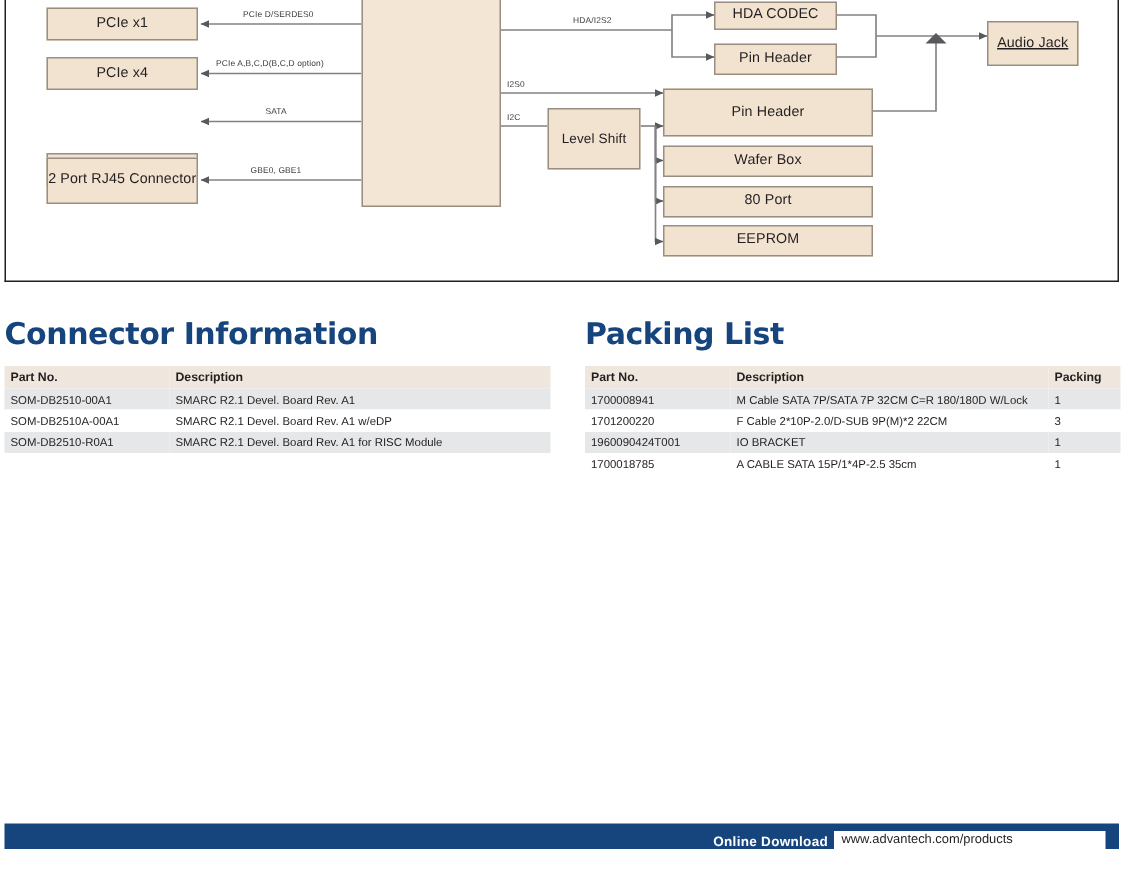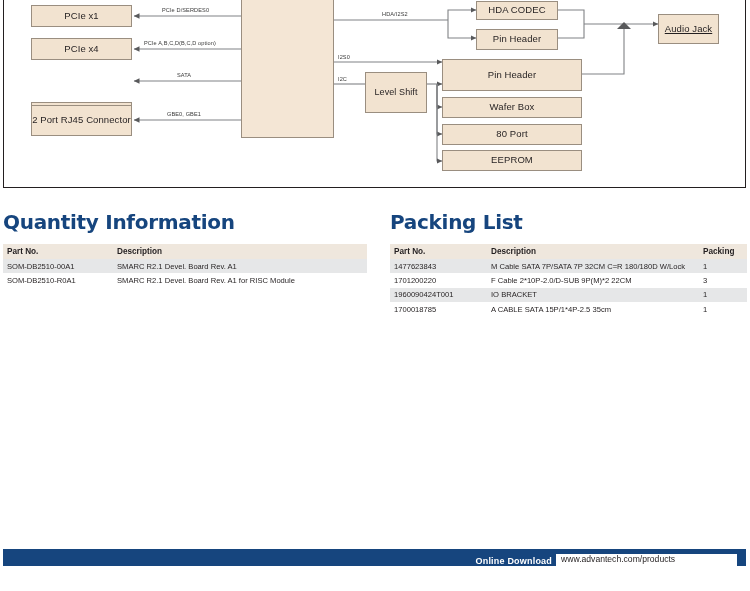--- a/index.html
+++ b/index.html
@@ -184,37 +184,41 @@
   <div class="blk" style="left:472px; top:1px; width:82px; height:19px;">HDA CODEC</div>
   <div class="blk" style="left:472px; top:29px; width:82px; height:21px;">Pin Header</div>
   <div class="blk" style="left:438px; top:59px; width:140px; height:32px;">Pin Header</div>
   <div class="blk" style="left:438px; top:97px; width:140px; height:21px;">Wafer Box</div>
   <div class="blk" style="left:438px; top:124px; width:140px; height:21px;">80 Port</div>
   <div class="blk" style="left:438px; top:150px; width:140px; height:21px;">EEPROM</div>
 
   <div class="blk" style="left:654px; top:14px; width:61px; height:30px;text-decoration:underline;">Audio Jack</div>
 </div>
 
-<div class="sect-title" style="left:3px; top:210px;">Quantity Information</div>
+<div class="sect-title" style="left:3px; top:210px;">Connector Information</div>
 
 <table class="spec" id="ordering-table">
   <colgroup>
       <col class="c1">
       <col class="c2">
     </colgroup>
   <thead>
     <tr>
       <th>Part No.</th>
       <th>Description</th>
     </tr>
   </thead>
   <tbody>
     <tr>
       <td>SOM-DB2510-00A1</td>
       <td>SMARC R2.1 Devel. Board Rev. A1</td>
+    </tr>
+    <tr>
+      <td>SOM-DB2510A-00A1</td>
+      <td>SMARC R2.1 Devel. Board Rev. A1 w/eDP</td>
     </tr>
     <tr>
       <td>SOM-DB2510-R0A1</td>
       <td>SMARC R2.1 Devel. Board Rev. A1 for RISC Module</td>
     </tr>
   </tbody>
 </table>
 
 <div class="sect-title" style="left:390px; top:210px;">Packing List</div>
 
@@ -226,21 +230,21 @@
     </colgroup>
   <thead>
     <tr>
       <th>Part No.</th>
       <th>Description</th>
       <th>Packing</th>
     </tr>
   </thead>
   <tbody>
     <tr>
-      <td>1477623843</td>
+      <td>1700008941</td>
       <td>M Cable SATA 7P/SATA 7P 32CM C=R 180/180D W/Lock</td>
       <td>1</td>
     </tr>
     <tr>
       <td>1701200220</td>
       <td>F Cable 2*10P-2.0/D-SUB 9P(M)*2 22CM</td>
       <td>3</td>
     </tr>
     <tr>
       <td>1960090424T001</td>

